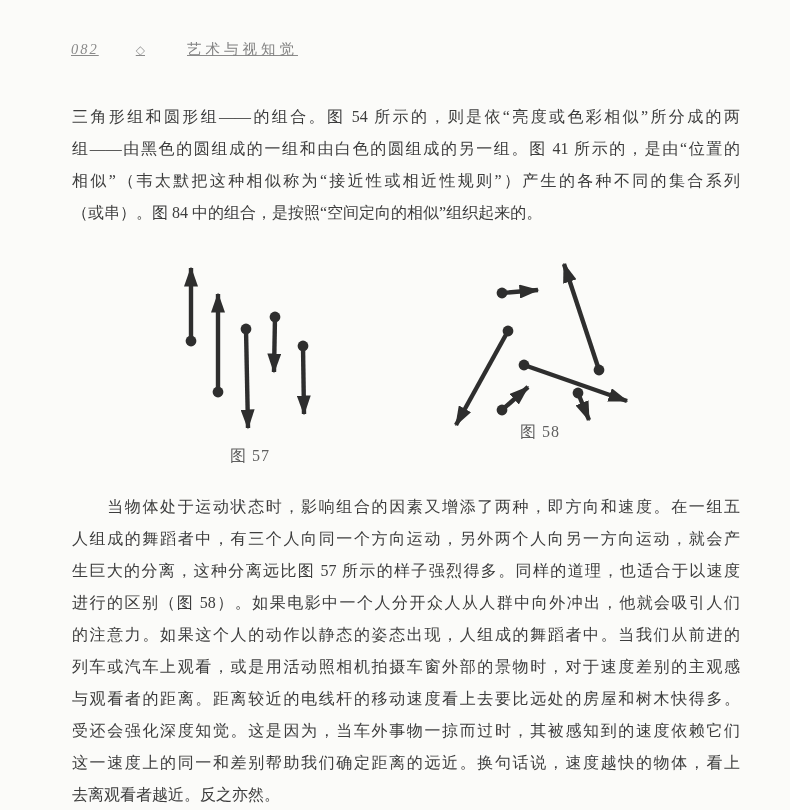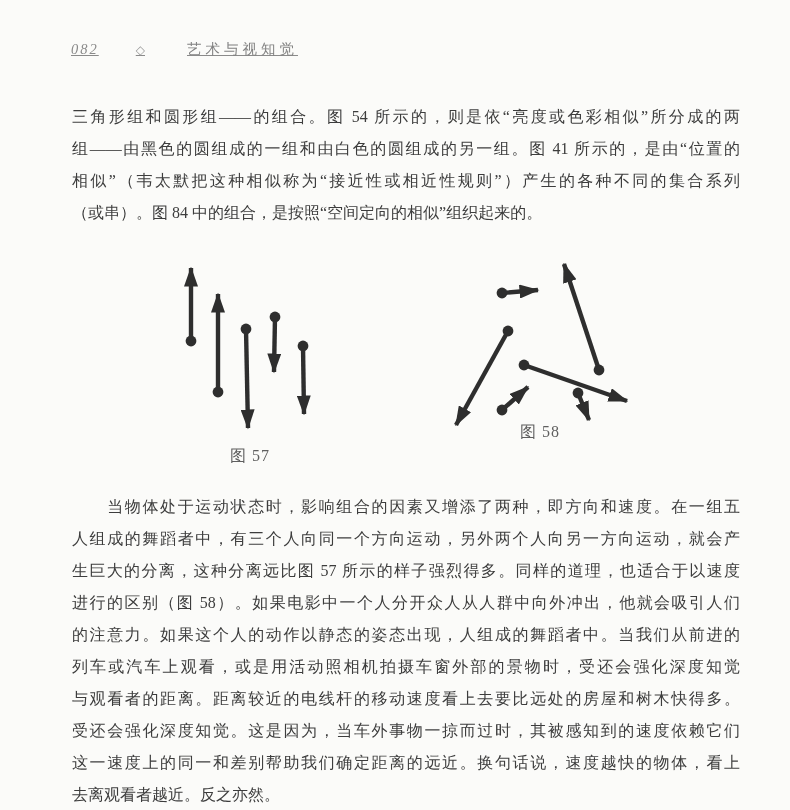--- a/index.html
+++ b/index.html
@@ -143,20 +143,20 @@
       <div class="figure-caption" style="left: 250px; top: 446px;">图 57</div>
       <div class="figure-caption" style="left: 540px; top: 422px;">图 58</div>
     </div>
 
   <div class="paragraph paragraph-2">
       <div class="text-line">　　当物体处于运动状态时，影响组合的因素又增添了两种，即方向和速度。在一组五</div>
       <div class="text-line">人组成的舞蹈者中，有三个人向同一个方向运动，另外两个人向另一方向运动，就会产</div>
       <div class="text-line">生巨大的分离，这种分离远比图 57 所示的样子强烈得多。同样的道理，也适合于以速度</div>
       <div class="text-line">进行的区别（图 58）。如果电影中一个人分开众人从人群中向外冲出，他就会吸引人们</div>
       <div class="text-line">的注意力。如果这个人的动作以静态的姿态出现，人组成的舞蹈者中。当我们从前进的</div>
-      <div class="text-line">列车或汽车上观看，或是用活动照相机拍摄车窗外部的景物时，受还会强化深度知觉</div>
+      <div class="text-line">列车或汽车上观看，或是用活动照相机拍摄车窗外部的景物时，对于速度差别的主观感</div>
       <div class="text-line">与观看者的距离。距离较近的电线杆的移动速度看上去要比远处的房屋和树木快得多。</div>
       <div class="text-line">受还会强化深度知觉。这是因为，当车外事物一掠而过时，其被感知到的速度依赖它们</div>
       <div class="text-line">这一速度上的同一和差别帮助我们确定距离的远近。换句话说，速度越快的物体，看上</div>
       <div class="text-line short">去离观看者越近。反之亦然。</div>
     </div>
 
 </div>
 
 </body></html>

